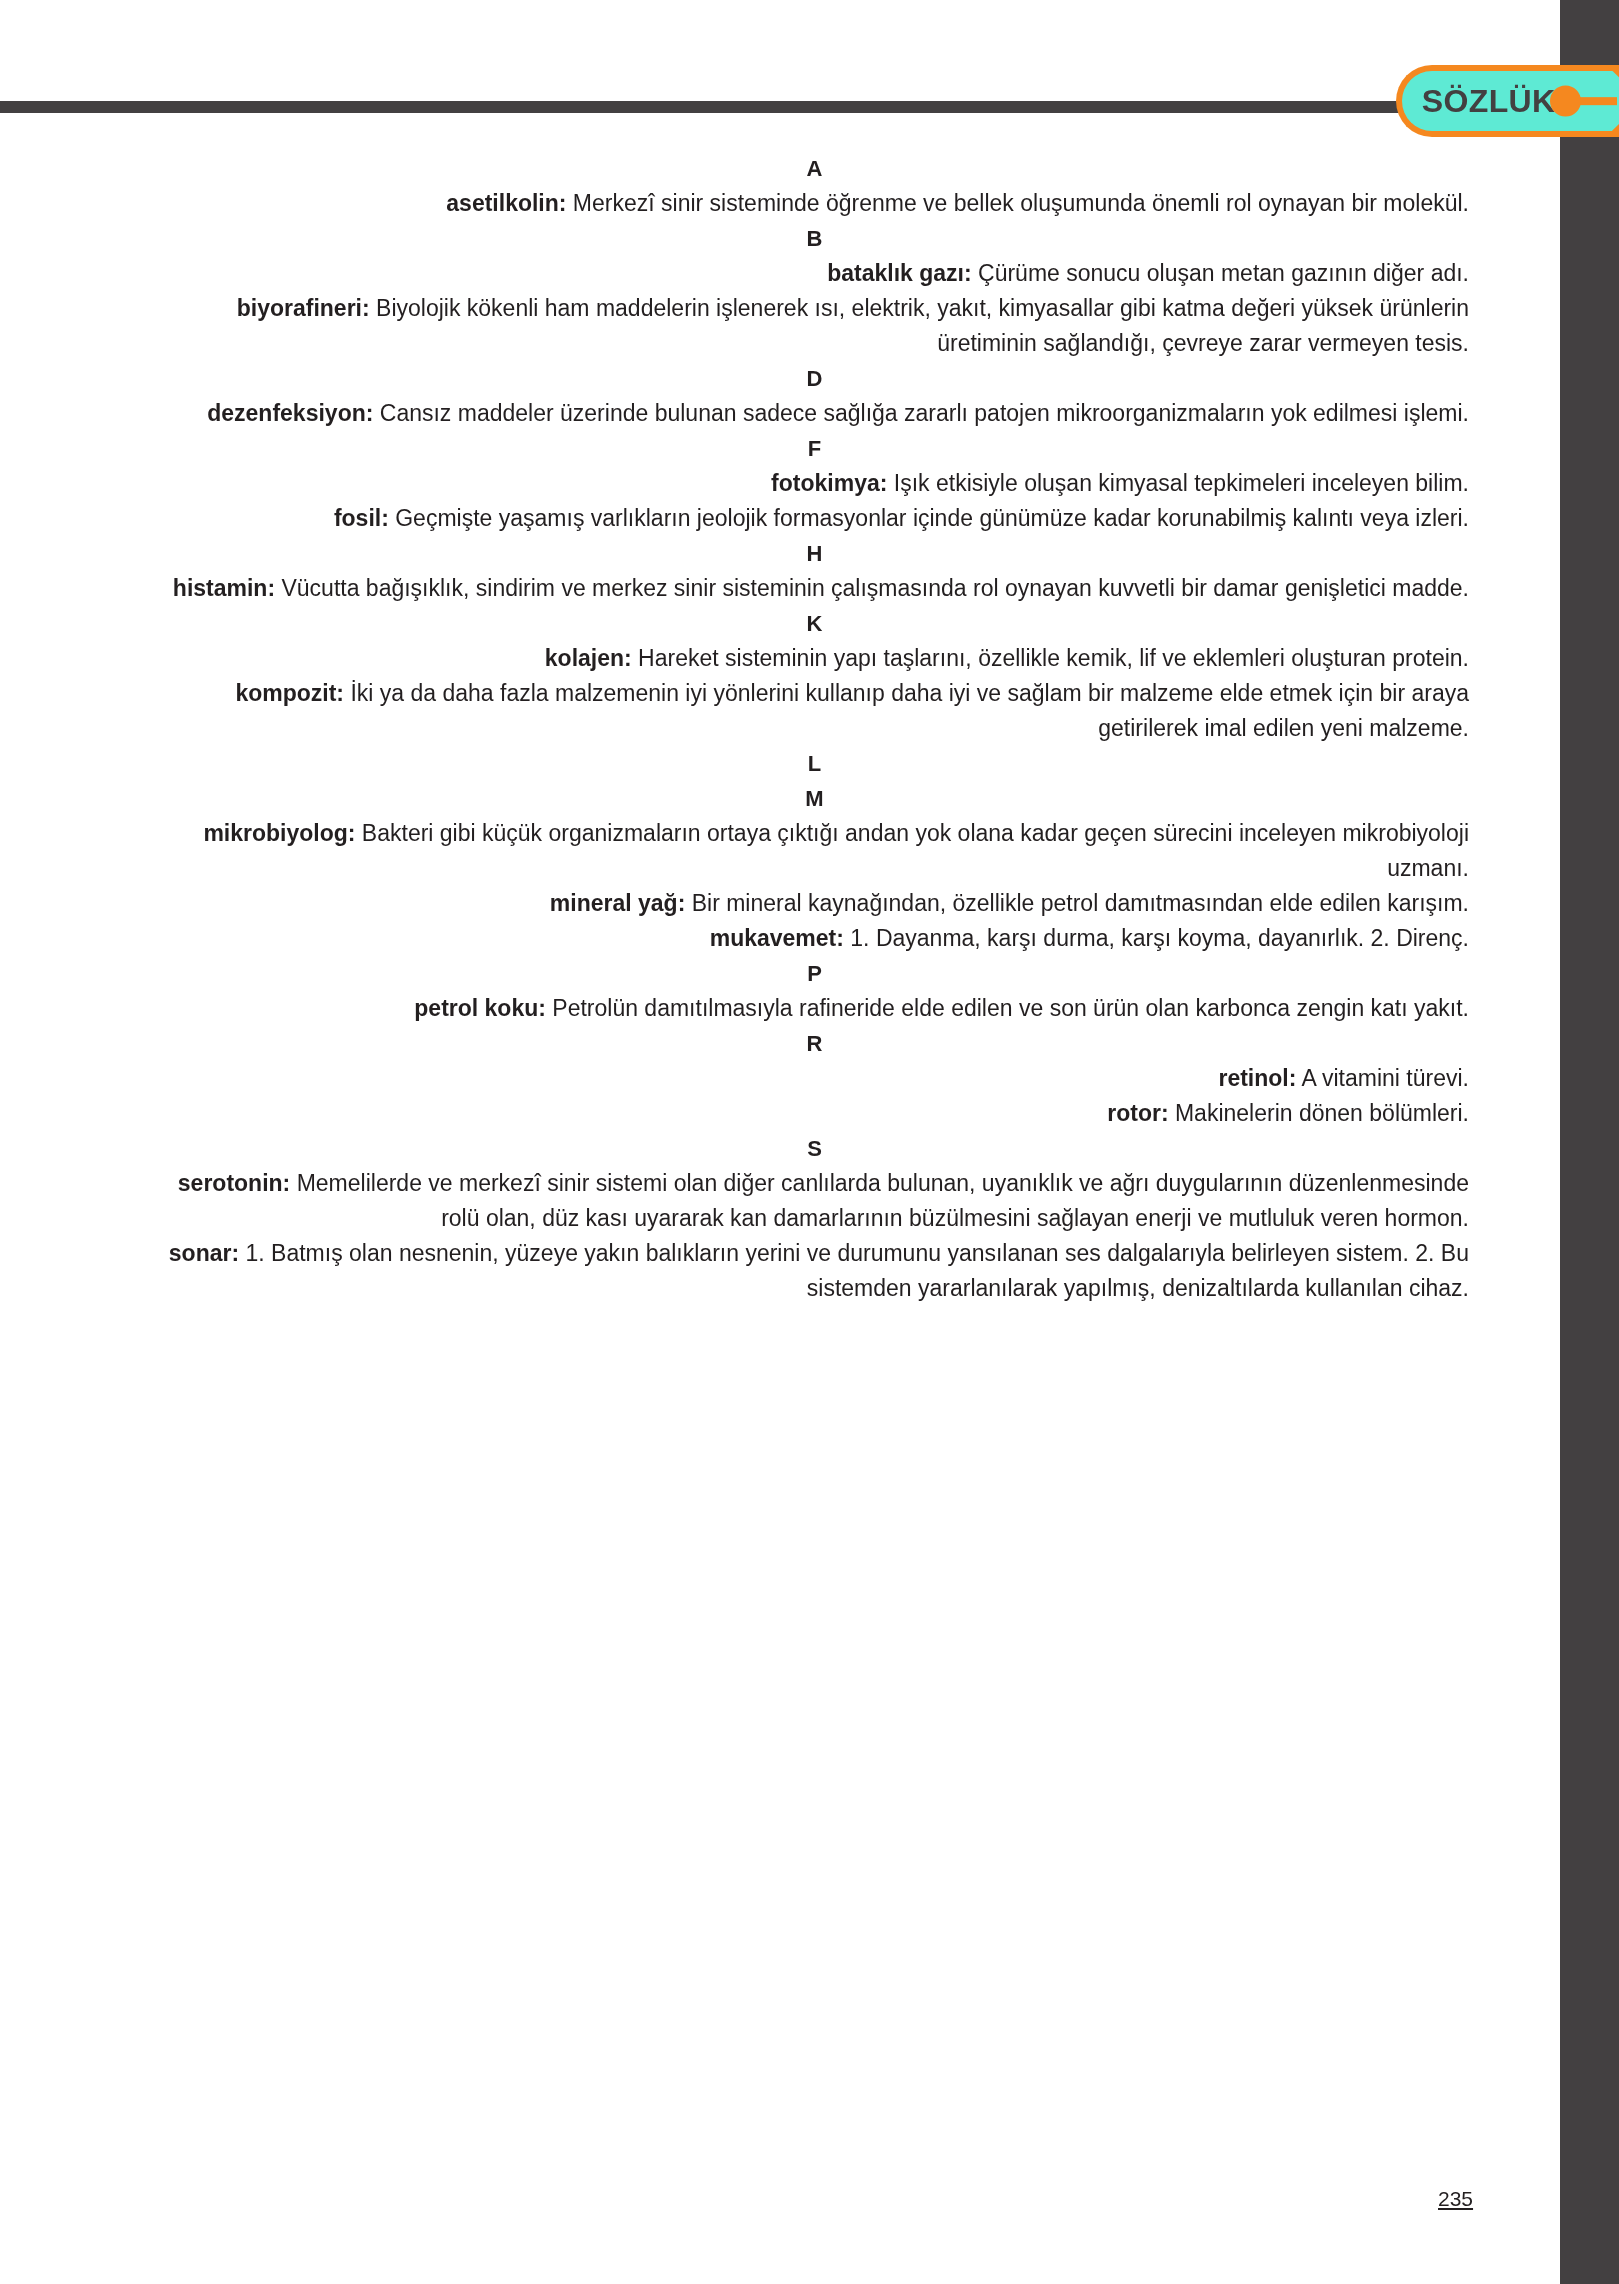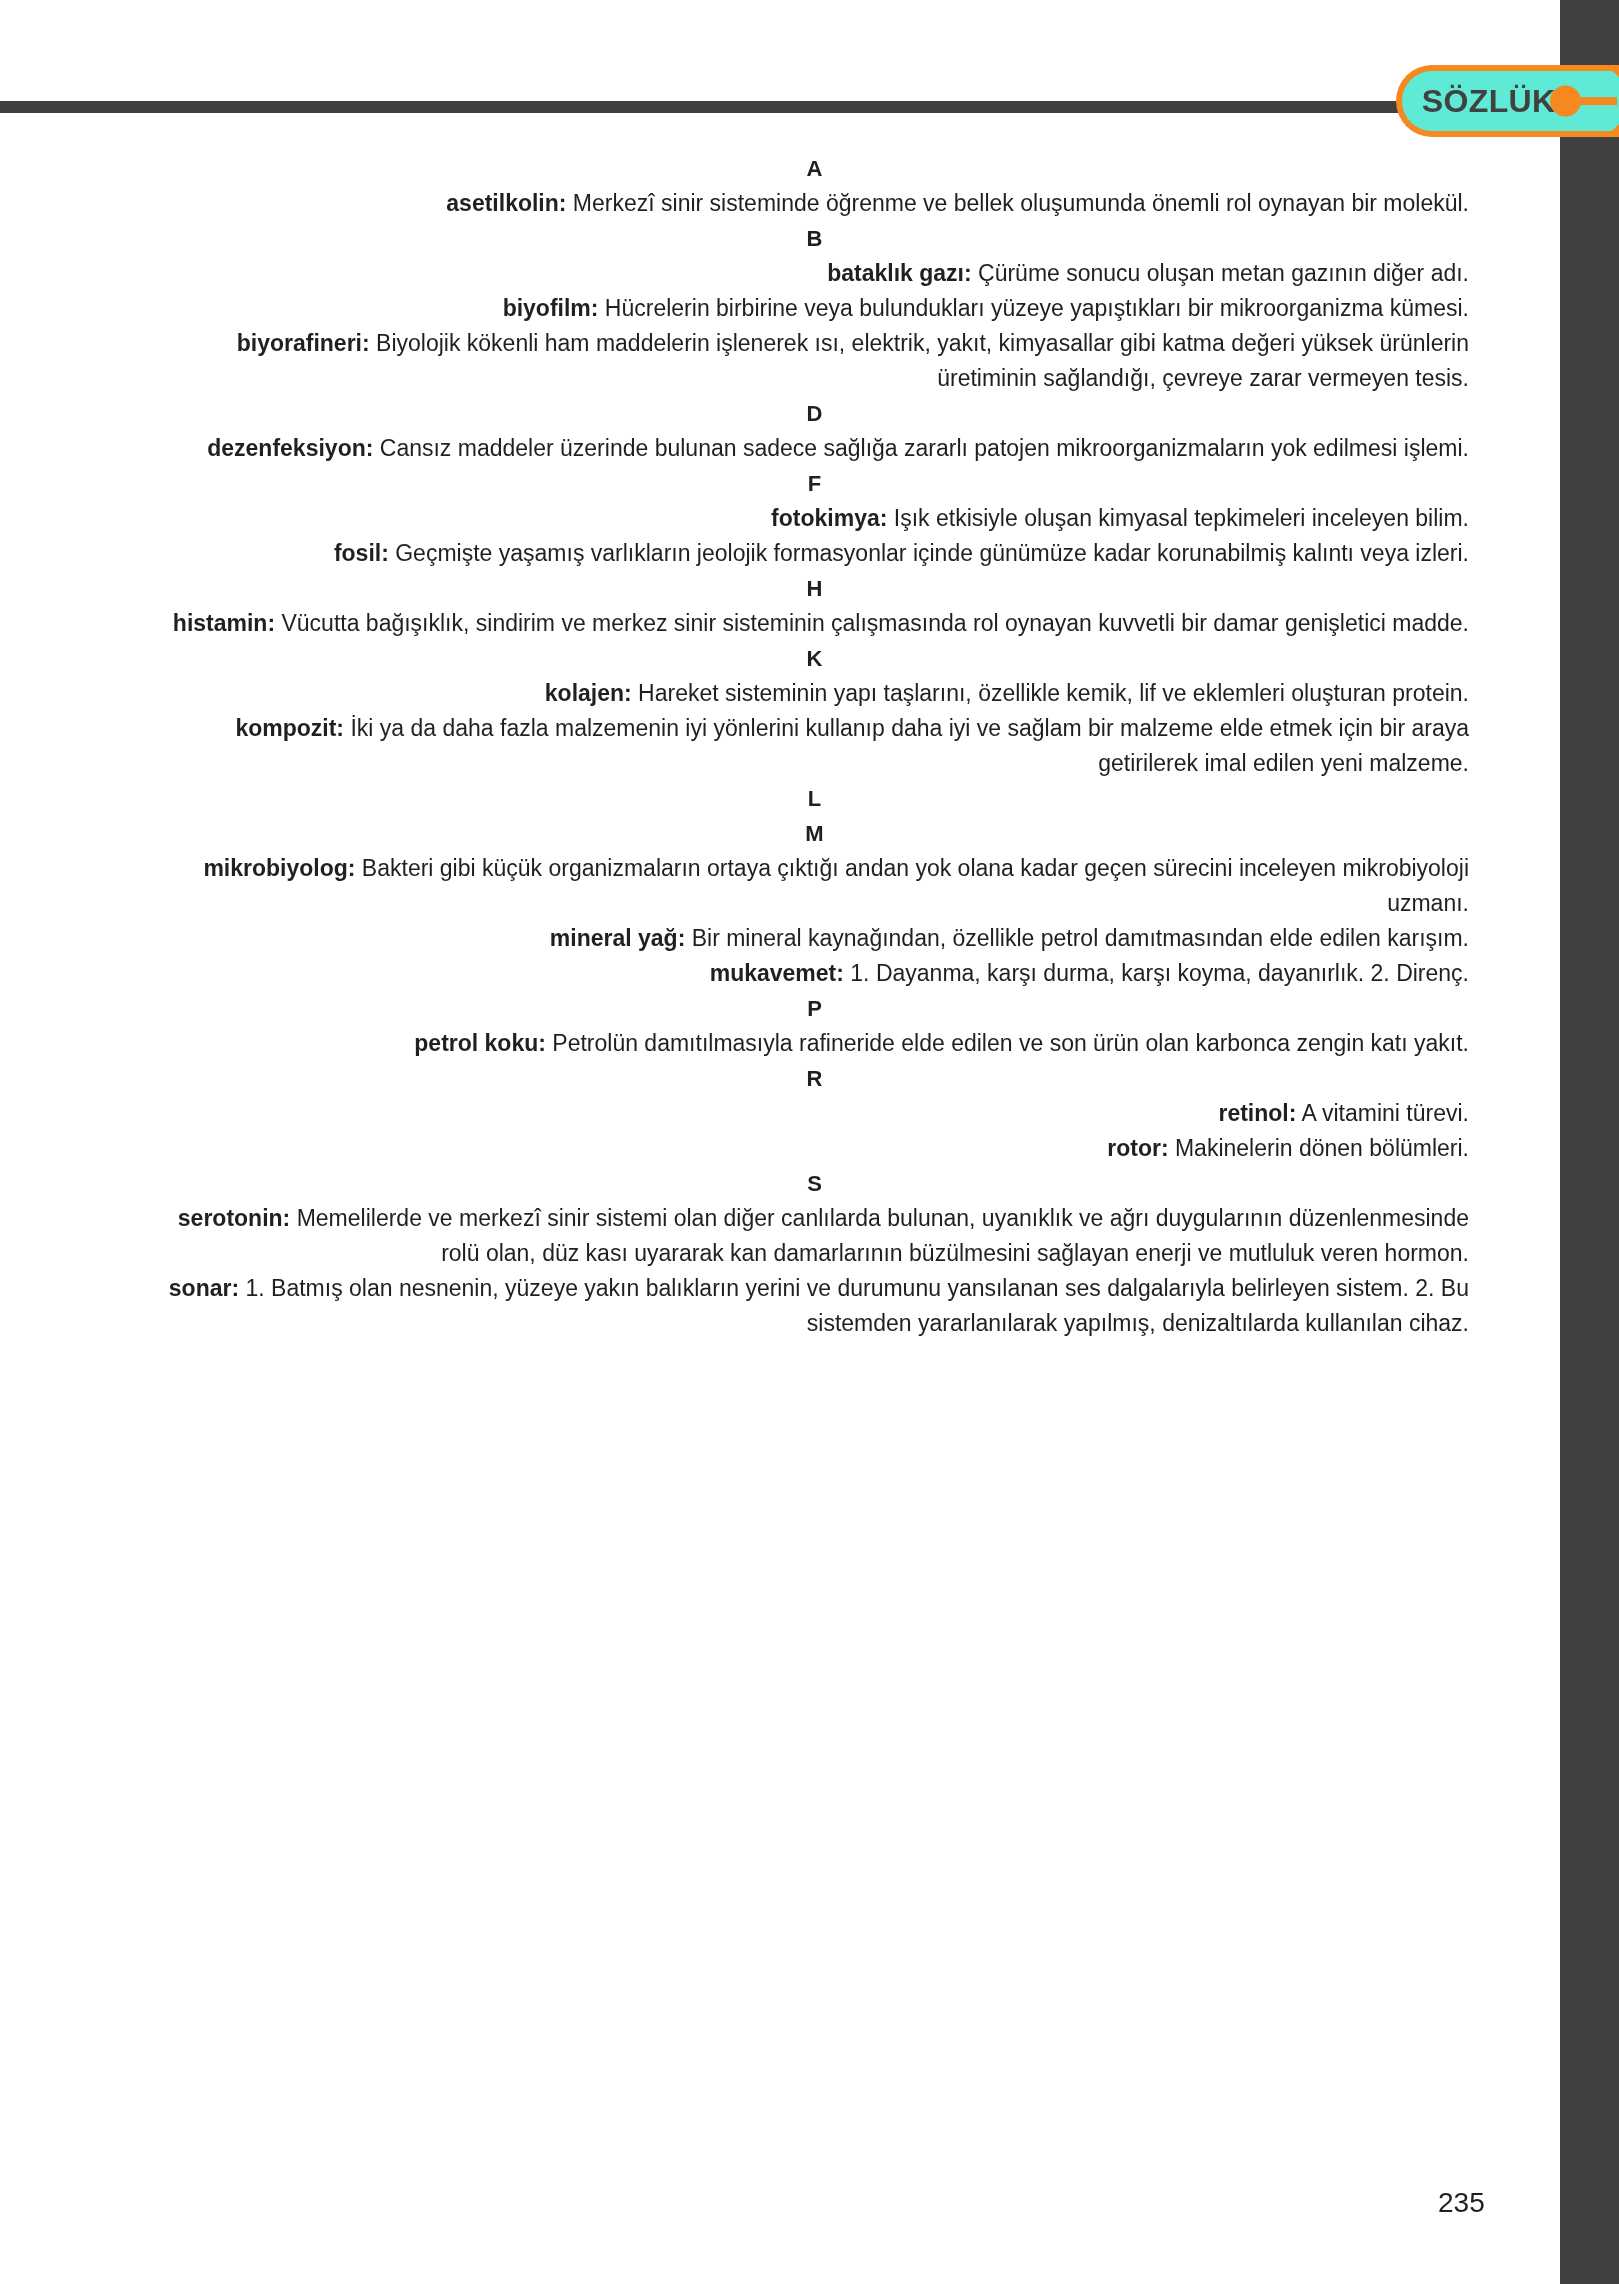--- a/index.html
+++ b/index.html
@@ -115,23 +115,24 @@
   }
   .entry .term {
     font-weight: bold;
   }
 
   
   .page-number {
     position: absolute;
     left: 1438px;
     top: 2187px;
-    font-size: 28px;
+    font-size: 21px;
     color: #231f20;
     font-weight: normal;
+    text-decoration: underline;
   }
 </style>
 </head>
 <body>
 
 <div class="page">
 
   <div class="top-rule"></div>
   <div class="right-band"></div>
 
@@ -140,21 +141,20 @@
     <span class="badge-connector"></span>
     <span class="badge-dot"></span>
     <span class="badge-arrow"></span>
   </div>
 
   <div class="content" id="glossary-content">
       <div class="letter-heading">A</div>
       <div class="entry"><span class="term">asetilkolin:</span><span class="definition"> Merkezî sinir sisteminde öğrenme ve bellek oluşumunda önemli rol oynayan bir molekül.</span></div>
       <div class="letter-heading">B</div>
       <div class="entry"><span class="term">bataklık gazı:</span><span class="definition"> Çürüme sonucu oluşan metan gazının diğer adı.</span></div>
-      <div class="entry"><span class="term">biyofilm:</span><span class="definition"> Hücrelerin birbirine veya bulundukları yüzeye yapıştıkları bir mikroorganizma kümesi.</span></div>
       <div class="entry"><span class="term">biyorafineri:</span><span class="definition"> Biyolojik kökenli ham maddelerin işlenerek ısı, elektrik, yakıt, kimyasallar gibi katma değeri yüksek ürünlerin üretiminin sağlandığı, çevreye zarar vermeyen tesis.</span></div>
       <div class="letter-heading">D</div>
       <div class="entry"><span class="term">dezenfeksiyon:</span><span class="definition"> Cansız maddeler üzerinde bulunan sadece sağlığa zararlı patojen mikroorganizmaların yok edilmesi işlemi.</span></div>
       <div class="letter-heading">F</div>
       <div class="entry"><span class="term">fotokimya:</span><span class="definition"> Işık etkisiyle oluşan kimyasal tepkimeleri inceleyen bilim.</span></div>
       <div class="entry"><span class="term">fosil:</span><span class="definition"> Geçmişte yaşamış varlıkların jeolojik formasyonlar içinde günümüze kadar korunabilmiş kalıntı veya izleri.</span></div>
       <div class="letter-heading">H</div>
       <div class="entry"><span class="term">histamin:</span><span class="definition"> Vücutta bağışıklık, sindirim ve merkez sinir sisteminin çalışmasında rol oynayan kuvvetli bir damar genişletici madde.</span></div>
       <div class="letter-heading">K</div>
       <div class="entry"><span class="term">kolajen:</span><span class="definition"> Hareket sisteminin yapı taşlarını, özellikle kemik, lif ve eklemleri oluşturan protein.</span></div>

